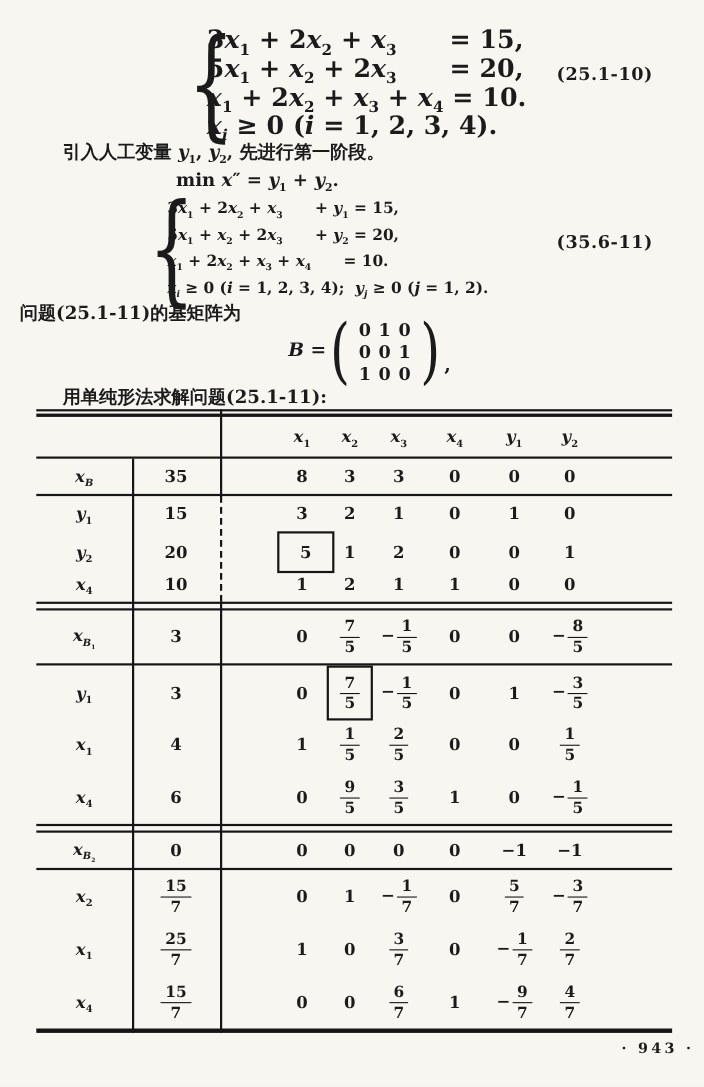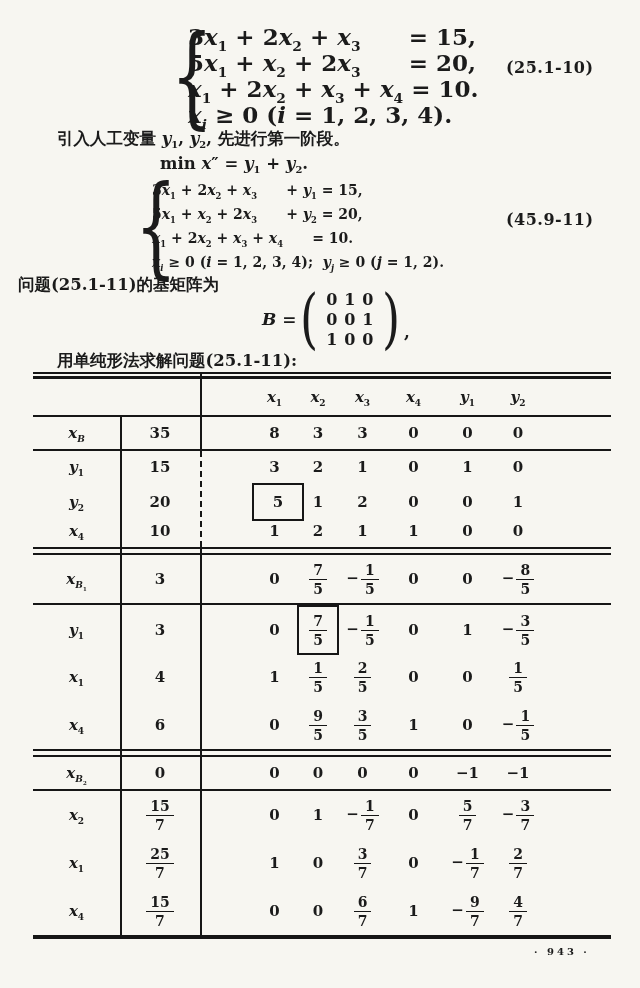--- a/index.html
+++ b/index.html
@@ -47,21 +47,21 @@
   .vline-dashed{position:absolute;width:0;border-left:2px dashed #161616;}
   .frac{display:inline-flex;flex-direction:column;line-height:1;vertical-align:middle;
         text-align:center;font-size:14px;}
   .fnum{border-bottom:1.5px solid #161616;padding:1px 4px 2px;}
   .fden{padding-top:2px;}
   .minus{margin-right:2px;}
   .pivot-box{display:inline-flex;align-items:center;justify-content:center;
              border:2px solid #161616;min-width:40px;min-height:30px;padding:2px 4px;}
   .r-frac .pivot-box{min-height:42px;min-width:30px;}
   
-  .page-number{position:absolute;font-size:10px;letter-spacing:3px;}
+  .page-number{position:absolute;font-size:13px;letter-spacing:3px;margin-left:31px;}
 </style>
 </head>
 <body>
 
 <div class="page">
 
   <div class="eq-block" id="sys1010" style="left:188px;top:24px;">
     <span class="brace">{</span>
     <div class="eq-lines">
         <div class="eq-line">3<i>x</i><sub>1</sub> + 2<i>x</i><sub>2</sub> + <i>x</i><sub>3</sub>      = 15,</div>
@@ -78,21 +78,21 @@
 
   <div class="eq-block" id="sys1011" style="left:152px;top:178px;">
     <span class="brace">{</span>
     <div class="eq-lines">
         <div class="eq-line">3<i>x</i><sub>1</sub> + 2<i>x</i><sub>2</sub> + <i>x</i><sub>3</sub>      + <i>y</i><sub>1</sub> = 15,</div>
         <div class="eq-line">5<i>x</i><sub>1</sub> + <i>x</i><sub>2</sub> + 2<i>x</i><sub>3</sub>      + <i>y</i><sub>2</sub> = 20,</div>
         <div class="eq-line"><i>x</i><sub>1</sub> + 2<i>x</i><sub>2</sub> + <i>x</i><sub>3</sub> + <i>x</i><sub>4</sub>      = 10.</div>
         <div class="eq-line"><i>x</i><sub><i>i</i></sub> ≥ 0 (<i>i</i> = 1, 2, 3, 4);  <i>y</i><sub><i>j</i></sub> ≥ 0 (<i>j</i> = 1, 2).</div>
       </div>
   </div>
-  <div class="eq-label" style="left:506px;top:210px;">(45.9-11)</div>
+  <div class="eq-label" style="left:506px;top:210px;">(35.6-11)</div>
 
   <div class="text-line" style="left:18px;top:274px;">问题(25.1-11)的基矩阵为</div>
 
   <div class="matrix-wrap" style="left:262px;top:288px;">
     <span><i>B</i> =</span>
     <span class="paren">(</span>
     <div class="mgrid">
         <span>0</span>
         <span>1</span>
         <span>0</span>

